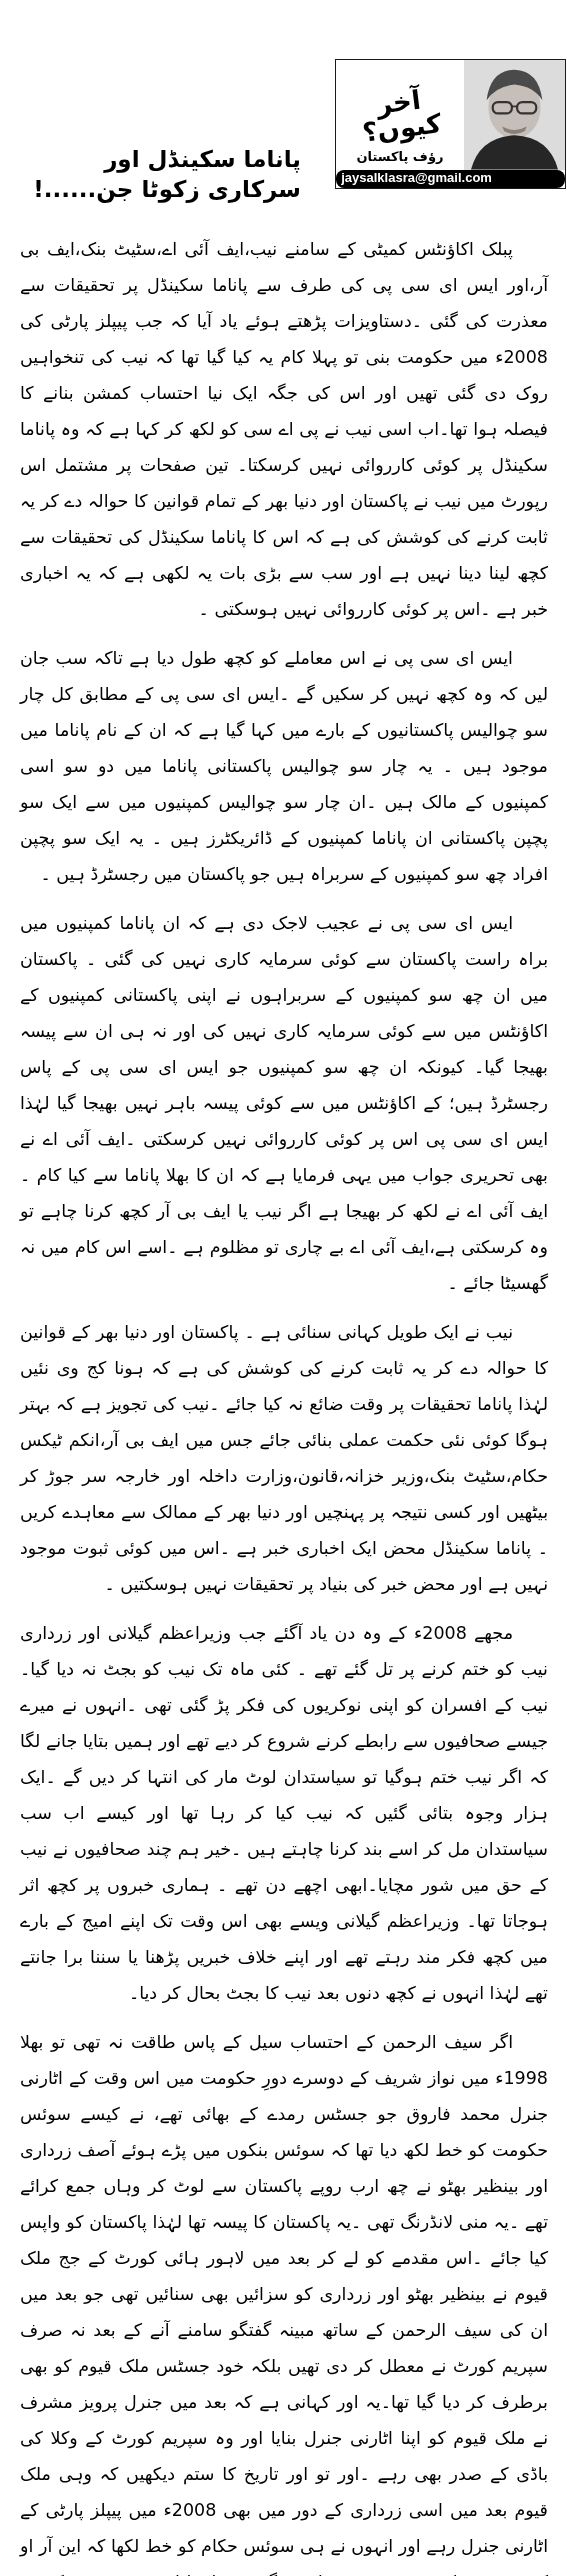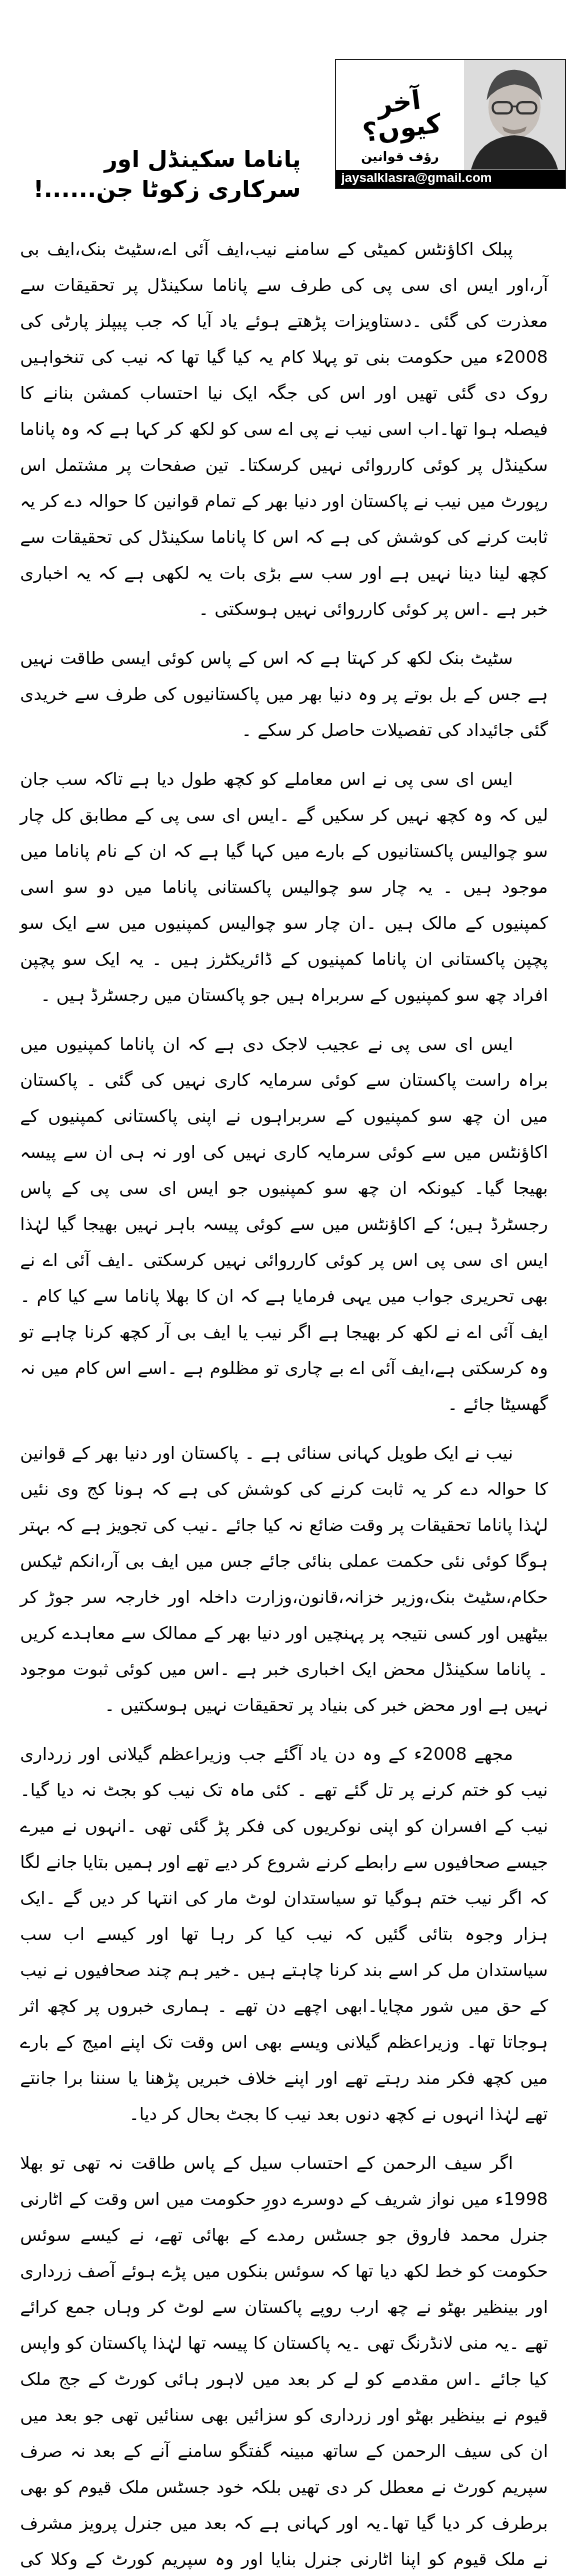--- a/index.html
+++ b/index.html
@@ -18,21 +18,21 @@
   .column-title{
     font-size:26px;font-weight:bold;direction:rtl;text-align:center;
     transform:rotate(-7deg);letter-spacing:-0.9px;line-height:1;margin:0 1.7px 8.7px 1.7px;
   }
   .author-name{font-size:13px;font-weight:bold;direction:rtl;text-align:center;margin-bottom:1.7px;}
   .photo{width:101px;background:#d9d9d9;}
   .photo svg{display:block;width:100%;height:100%;}
   .email-bar{
     background:#000;color:#fff;direction:ltr;text-align:left;
     font-family:"Liberation Sans", sans-serif;font-weight:bold;font-size:13px;
-    padding:0.9px 5.2px 2.6px 5.2px;white-space:nowrap;
+    padding:0.9px 5.2px 2.6px 5.2px;white-space:nowrap;border-radius:8px;
   }
   
   .article-title{
     position:absolute;left:13px;top:145px;width:288px;margin:0;
     font-size:23px;font-weight:bold;direction:rtl;text-align:right;line-height:1.3;
   }
   
   .article-body{
     position:absolute;top:218px;left:7px;width:554px;
     direction:rtl;text-align:justify;font-size:17.5px;line-height:36px;
@@ -41,21 +41,21 @@
 </style>
 </head>
 <body>
 
 <div class="page">
 
   <div class="header-box">
     <div class="header-top">
       <div class="header-left">
         <div class="column-title">آخر کیوں؟</div>
-        <div class="author-name">رؤف قوانین</div>
+        <div class="author-name">رؤف پاکستان</div>
       </div>
       <div class="photo">
         <svg viewBox="0 0 116 125" preserveAspectRatio="none">
           <rect width="116" height="125" fill="#dcdcdc"></rect>
           <ellipse cx="58" cy="54" rx="30" ry="36" fill="#c6bfb9"></ellipse>
           <path d="M26 46 Q30 12 58 11 Q86 12 90 46 Q80 30 58 28 Q36 30 26 46 Z" fill="#4a4a4a"></path>
           <rect x="33" y="48" width="22" height="13" rx="6" fill="none" stroke="#333" stroke-width="2.5"></rect>
           <rect x="61" y="48" width="22" height="13" rx="6" fill="none" stroke="#333" stroke-width="2.5"></rect>
           <line x1="55" y1="53" x2="61" y2="53" stroke="#333" stroke-width="2"></line>
           <path d="M44 76 Q58 84 72 76 L70 81 Q58 88 46 81 Z" fill="#8a8078"></path>
@@ -65,21 +65,20 @@
     </div>
     <div class="email-bar">jaysalklasra@gmail.com</div>
   </div>
 
   <h1 class="article-title">پاناما سکینڈل اور سرکاری زکوٹا جن......!</h1>
 
   <div class="article-body">
 
       <p class="para">پبلک اکاؤنٹس کمیٹی کے سامنے نیب،ایف آئی اے،سٹیٹ بنک،ایف بی آر،اور ایس ای سی پی کی طرف سے پاناما سکینڈل پر تحقیقات سے معذرت کی گئی ۔دستاویزات پڑھتے ہوئے یاد آیا کہ جب پیپلز پارٹی کی 2008ء میں حکومت بنی تو پہلا کام یہ کیا گیا تھا کہ نیب کی تنخواہیں روک دی گئی تھیں اور اس کی جگہ ایک نیا احتساب کمشن بنانے کا فیصلہ ہوا تھا۔اب اسی نیب نے پی اے سی کو لکھ کر کہا ہے کہ وہ پاناما سکینڈل پر کوئی کارروائی نہیں کرسکتا۔ تین صفحات پر مشتمل اس رپورٹ میں نیب نے پاکستان اور دنیا بھر کے تمام قوانین کا حوالہ دے کر یہ ثابت کرنے کی کوشش کی ہے کہ اس کا پاناما سکینڈل کی تحقیقات سے کچھ لینا دینا نہیں ہے اور سب سے بڑی بات یہ لکھی ہے کہ یہ اخباری خبر ہے ۔اس پر کوئی کارروائی نہیں ہوسکتی ۔</p>
 
-      <p class="para">سٹیٹ بنک لکھ کر کہتا ہے کہ اس کے پاس کوئی ایسی طاقت نہیں ہے جس کے بل بوتے پر وہ دنیا بھر میں پاکستانیوں کی طرف سے خریدی گئی جائیداد کی تفصیلات حاصل کر سکے ۔</p>
 
       <p class="para">ایس ای سی پی نے اس معاملے کو کچھ طول دیا ہے تاکہ سب جان لیں کہ وہ کچھ نہیں کر سکیں گے ۔ایس ای سی پی کے مطابق کل چار سو چوالیس پاکستانیوں کے بارے میں کہا گیا ہے کہ ان کے نام پاناما میں موجود ہیں ۔ یہ چار سو چوالیس پاکستانی پاناما میں دو سو اسی کمپنیوں کے مالک ہیں ۔ان چار سو چوالیس کمپنیوں میں سے ایک سو پچپن پاکستانی ان پاناما کمپنیوں کے ڈائریکٹرز ہیں ۔ یہ ایک سو پچپن افراد چھ سو کمپنیوں کے سربراہ ہیں جو پاکستان میں رجسٹرڈ ہیں ۔</p>
 
       <p class="para">ایس ای سی پی نے عجیب لاجک دی ہے کہ ان پاناما کمپنیوں میں براہ راست پاکستان سے کوئی سرمایہ کاری نہیں کی گئی ۔ پاکستان میں ان چھ سو کمپنیوں کے سربراہوں نے اپنی پاکستانی کمپنیوں کے اکاؤنٹس میں سے کوئی سرمایہ کاری نہیں کی اور نہ ہی ان سے پیسہ بھیجا گیا۔ کیونکہ ان چھ سو کمپنیوں جو ایس ای سی پی کے پاس رجسٹرڈ ہیں؛ کے اکاؤنٹس میں سے کوئی پیسہ باہر نہیں بھیجا گیا لہٰذا ایس ای سی پی اس پر کوئی کارروائی نہیں کرسکتی ۔ایف آئی اے نے بھی تحریری جواب میں یہی فرمایا ہے کہ ان کا بھلا پاناما سے کیا کام ۔ایف آئی اے نے لکھ کر بھیجا ہے اگر نیب یا ایف بی آر کچھ کرنا چاہے تو وہ کرسکتی ہے،ایف آئی اے بے چاری تو مظلوم ہے ۔اسے اس کام میں نہ گھسیٹا جائے ۔</p>
 
       <p class="para">نیب نے ایک طویل کہانی سنائی ہے ۔ پاکستان اور دنیا بھر کے قوانین کا حوالہ دے کر یہ ثابت کرنے کی کوشش کی ہے کہ ہونا کج وی نئیں لہٰذا پاناما تحقیقات پر وقت ضائع نہ کیا جائے ۔نیب کی تجویز ہے کہ بہتر ہوگا کوئی نئی حکمت عملی بنائی جائے جس میں ایف بی آر،انکم ٹیکس حکام،سٹیٹ بنک،وزیر خزانہ،قانون،وزارت داخلہ اور خارجہ سر جوڑ کر بیٹھیں اور کسی نتیجہ پر پہنچیں اور دنیا بھر کے ممالک سے معاہدے کریں ۔ پاناما سکینڈل محض ایک اخباری خبر ہے ۔اس میں کوئی ثبوت موجود نہیں ہے اور محض خبر کی بنیاد پر تحقیقات نہیں ہوسکتیں ۔</p>
 
       <p class="para">مجھے 2008ء کے وہ دن یاد آگئے جب وزیراعظم گیلانی اور زرداری نیب کو ختم کرنے پر تل گئے تھے ۔ کئی ماہ تک نیب کو بجٹ نہ دیا گیا۔ نیب کے افسران کو اپنی نوکریوں کی فکر پڑ گئی تھی ۔انہوں نے میرے جیسے صحافیوں سے رابطے کرنے شروع کر دیے تھے اور ہمیں بتایا جانے لگا کہ اگر نیب ختم ہوگیا تو سیاستدان لوٹ مار کی انتہا کر دیں گے ۔ایک ہزار وجوہ بتائی گئیں کہ نیب کیا کر رہا تھا اور کیسے اب سب سیاستدان مل کر اسے بند کرنا چاہتے ہیں ۔خیر ہم چند صحافیوں نے نیب کے حق میں شور مچایا۔ابھی اچھے دن تھے ۔ ہماری خبروں پر کچھ اثر ہوجاتا تھا۔ وزیراعظم گیلانی ویسے بھی اس وقت تک اپنے امیج کے بارے میں کچھ فکر مند رہتے تھے اور اپنے خلاف خبریں پڑھنا یا سننا برا جانتے تھے لہٰذا انہوں نے کچھ دنوں بعد نیب کا بجٹ بحال کر دیا۔</p>
 
       <p class="para">اگر سیف الرحمن کے احتساب سیل کے پاس طاقت نہ تھی تو بھلا 1998ء میں نواز شریف کے دوسرے دورِ حکومت میں اس وقت کے اٹارنی جنرل محمد فاروق جو جسٹس رمدے کے بھائی تھے، نے کیسے سوئس حکومت کو خط لکھ دیا تھا کہ سوئس بنکوں میں پڑے ہوئے آصف زرداری اور بینظیر بھٹو نے چھ ارب روپے پاکستان سے لوٹ کر وہاں جمع کرائے تھے ۔یہ منی لانڈرنگ تھی ۔یہ پاکستان کا پیسہ تھا لہٰذا پاکستان کو واپس کیا جائے ۔اس مقدمے کو لے کر بعد میں لاہور ہائی کورٹ کے جج ملک قیوم نے بینظیر بھٹو اور زرداری کو سزائیں بھی سنائیں تھی جو بعد میں ان کی سیف الرحمن کے ساتھ مبینہ گفتگو سامنے آنے کے بعد نہ صرف سپریم کورٹ نے معطل کر دی تھیں بلکہ خود جسٹس ملک قیوم کو بھی برطرف کر دیا گیا تھا۔یہ اور کہانی ہے کہ بعد میں جنرل پرویز مشرف نے ملک قیوم کو اپنا اٹارنی جنرل بنایا اور وہ سپریم کورٹ کے وکلا کی باڈی کے صدر بھی رہے ۔اور تو اور تاریخ کا ستم دیکھیں کہ وہی ملک قیوم بعد میں اسی زرداری کے دور میں بھی 2008ء میں پیپلز پارٹی کے اٹارنی جنرل رہے اور انہوں نے ہی سوئس حکام کو خط لکھا کہ این آر او کے تحت زرداری پر مقدمے سیٹل ہو گئے تھے لہٰذا ان پر سوئس حکومت بھی مقدمہ ختم کر دے جو نواز شریف حکومت نے 2008ء میں شروع کیا تھا۔اس کے تحت زرداری اپنے چھ ارب روپے اب واپس لے سکتے تھے ۔</p>

